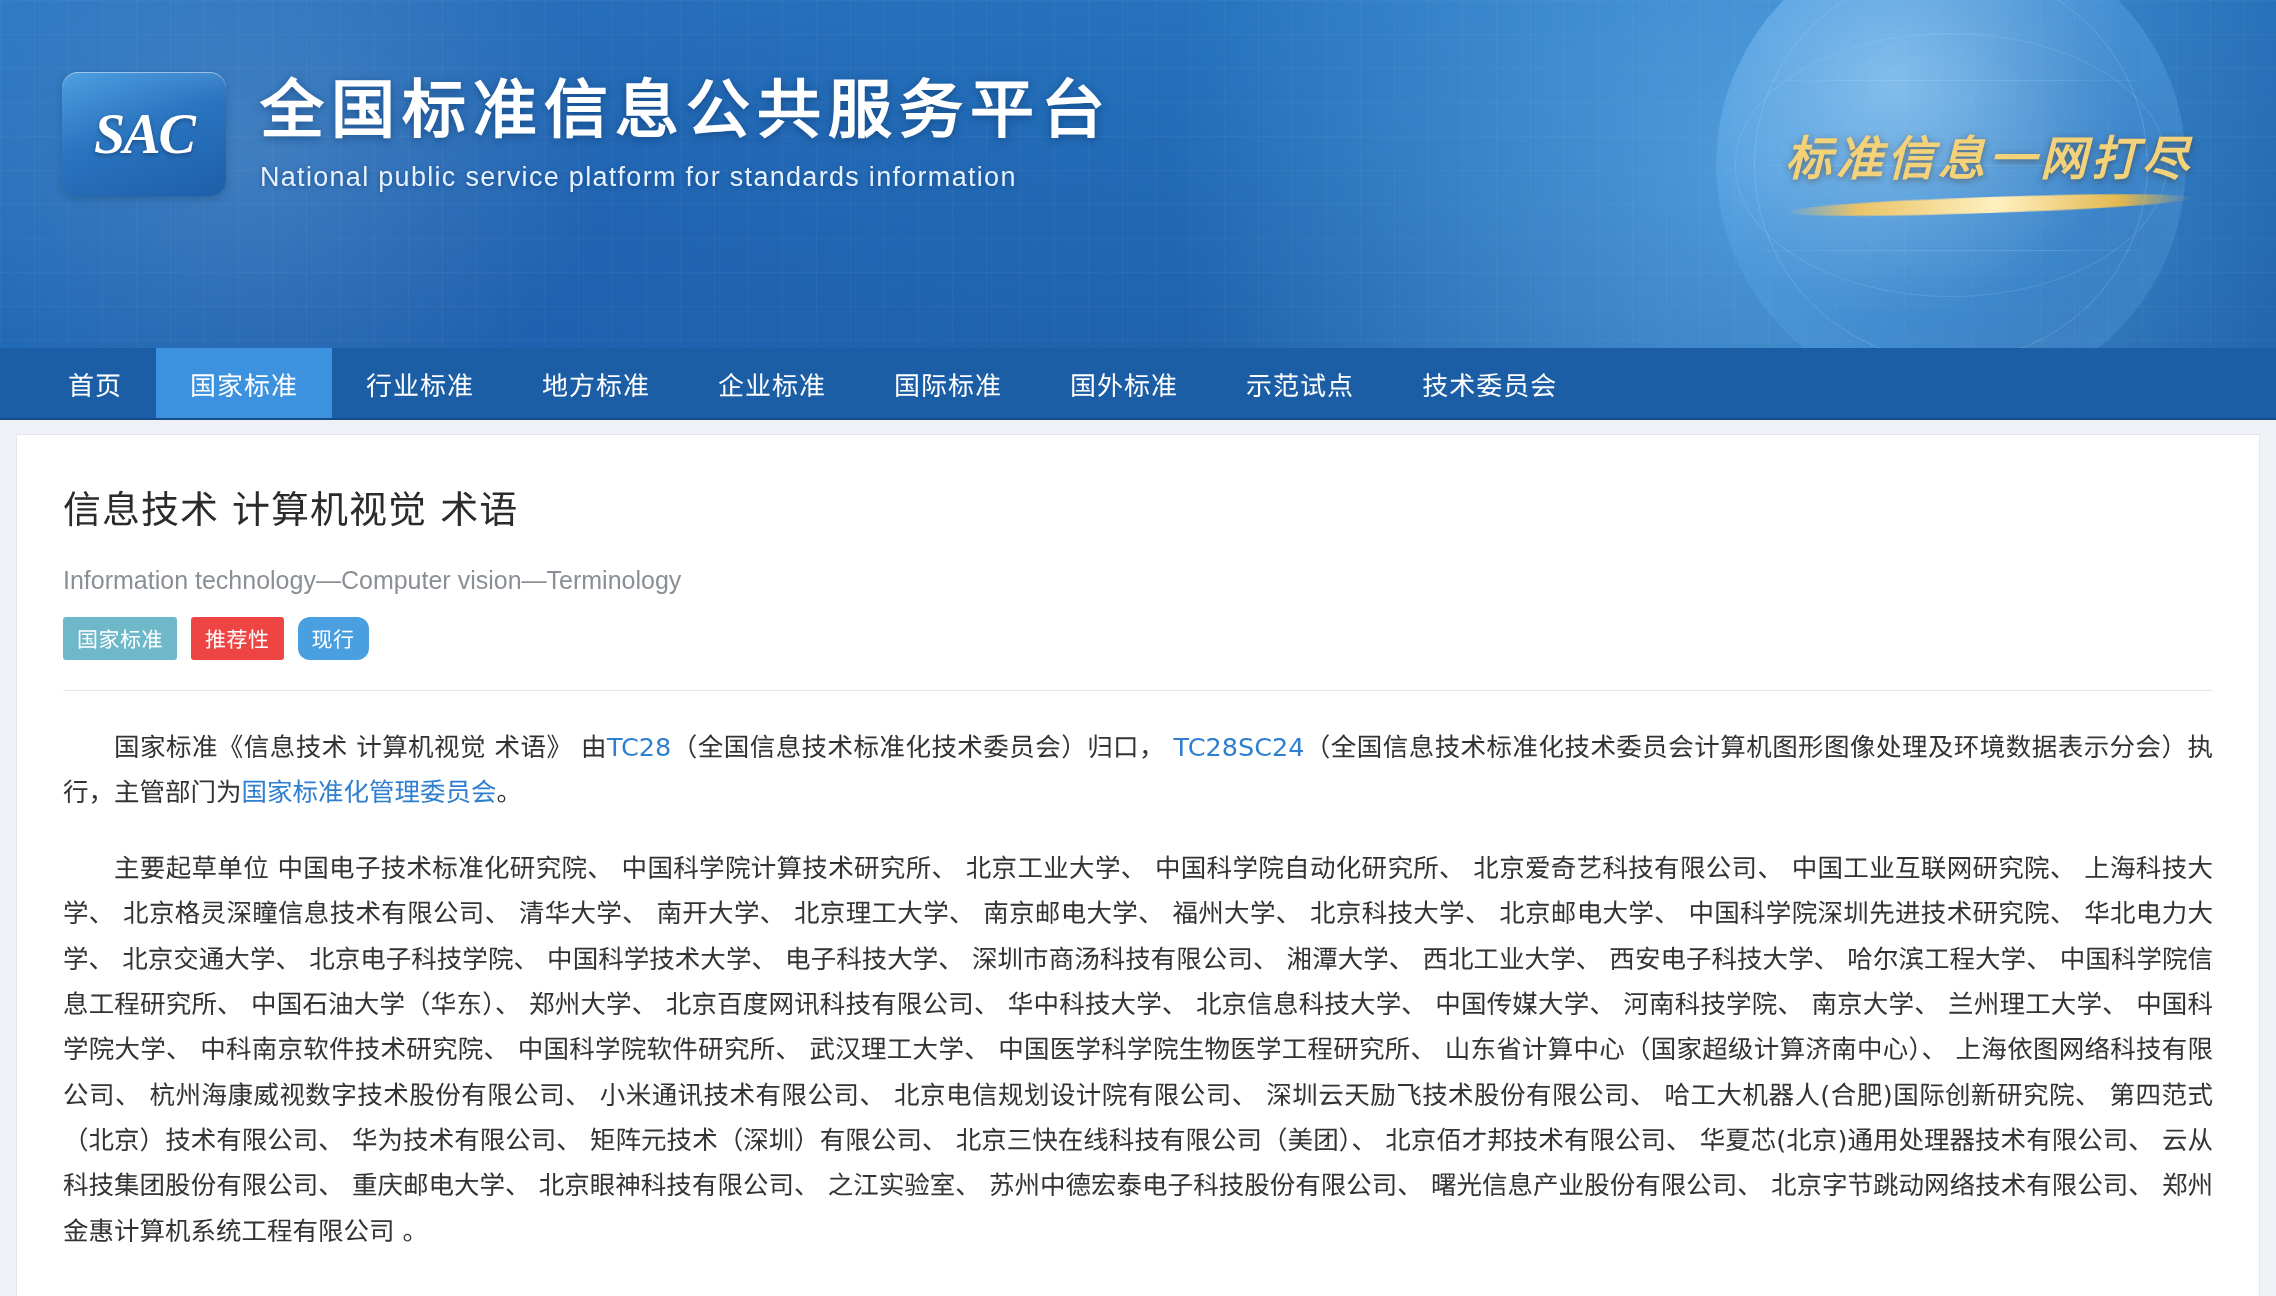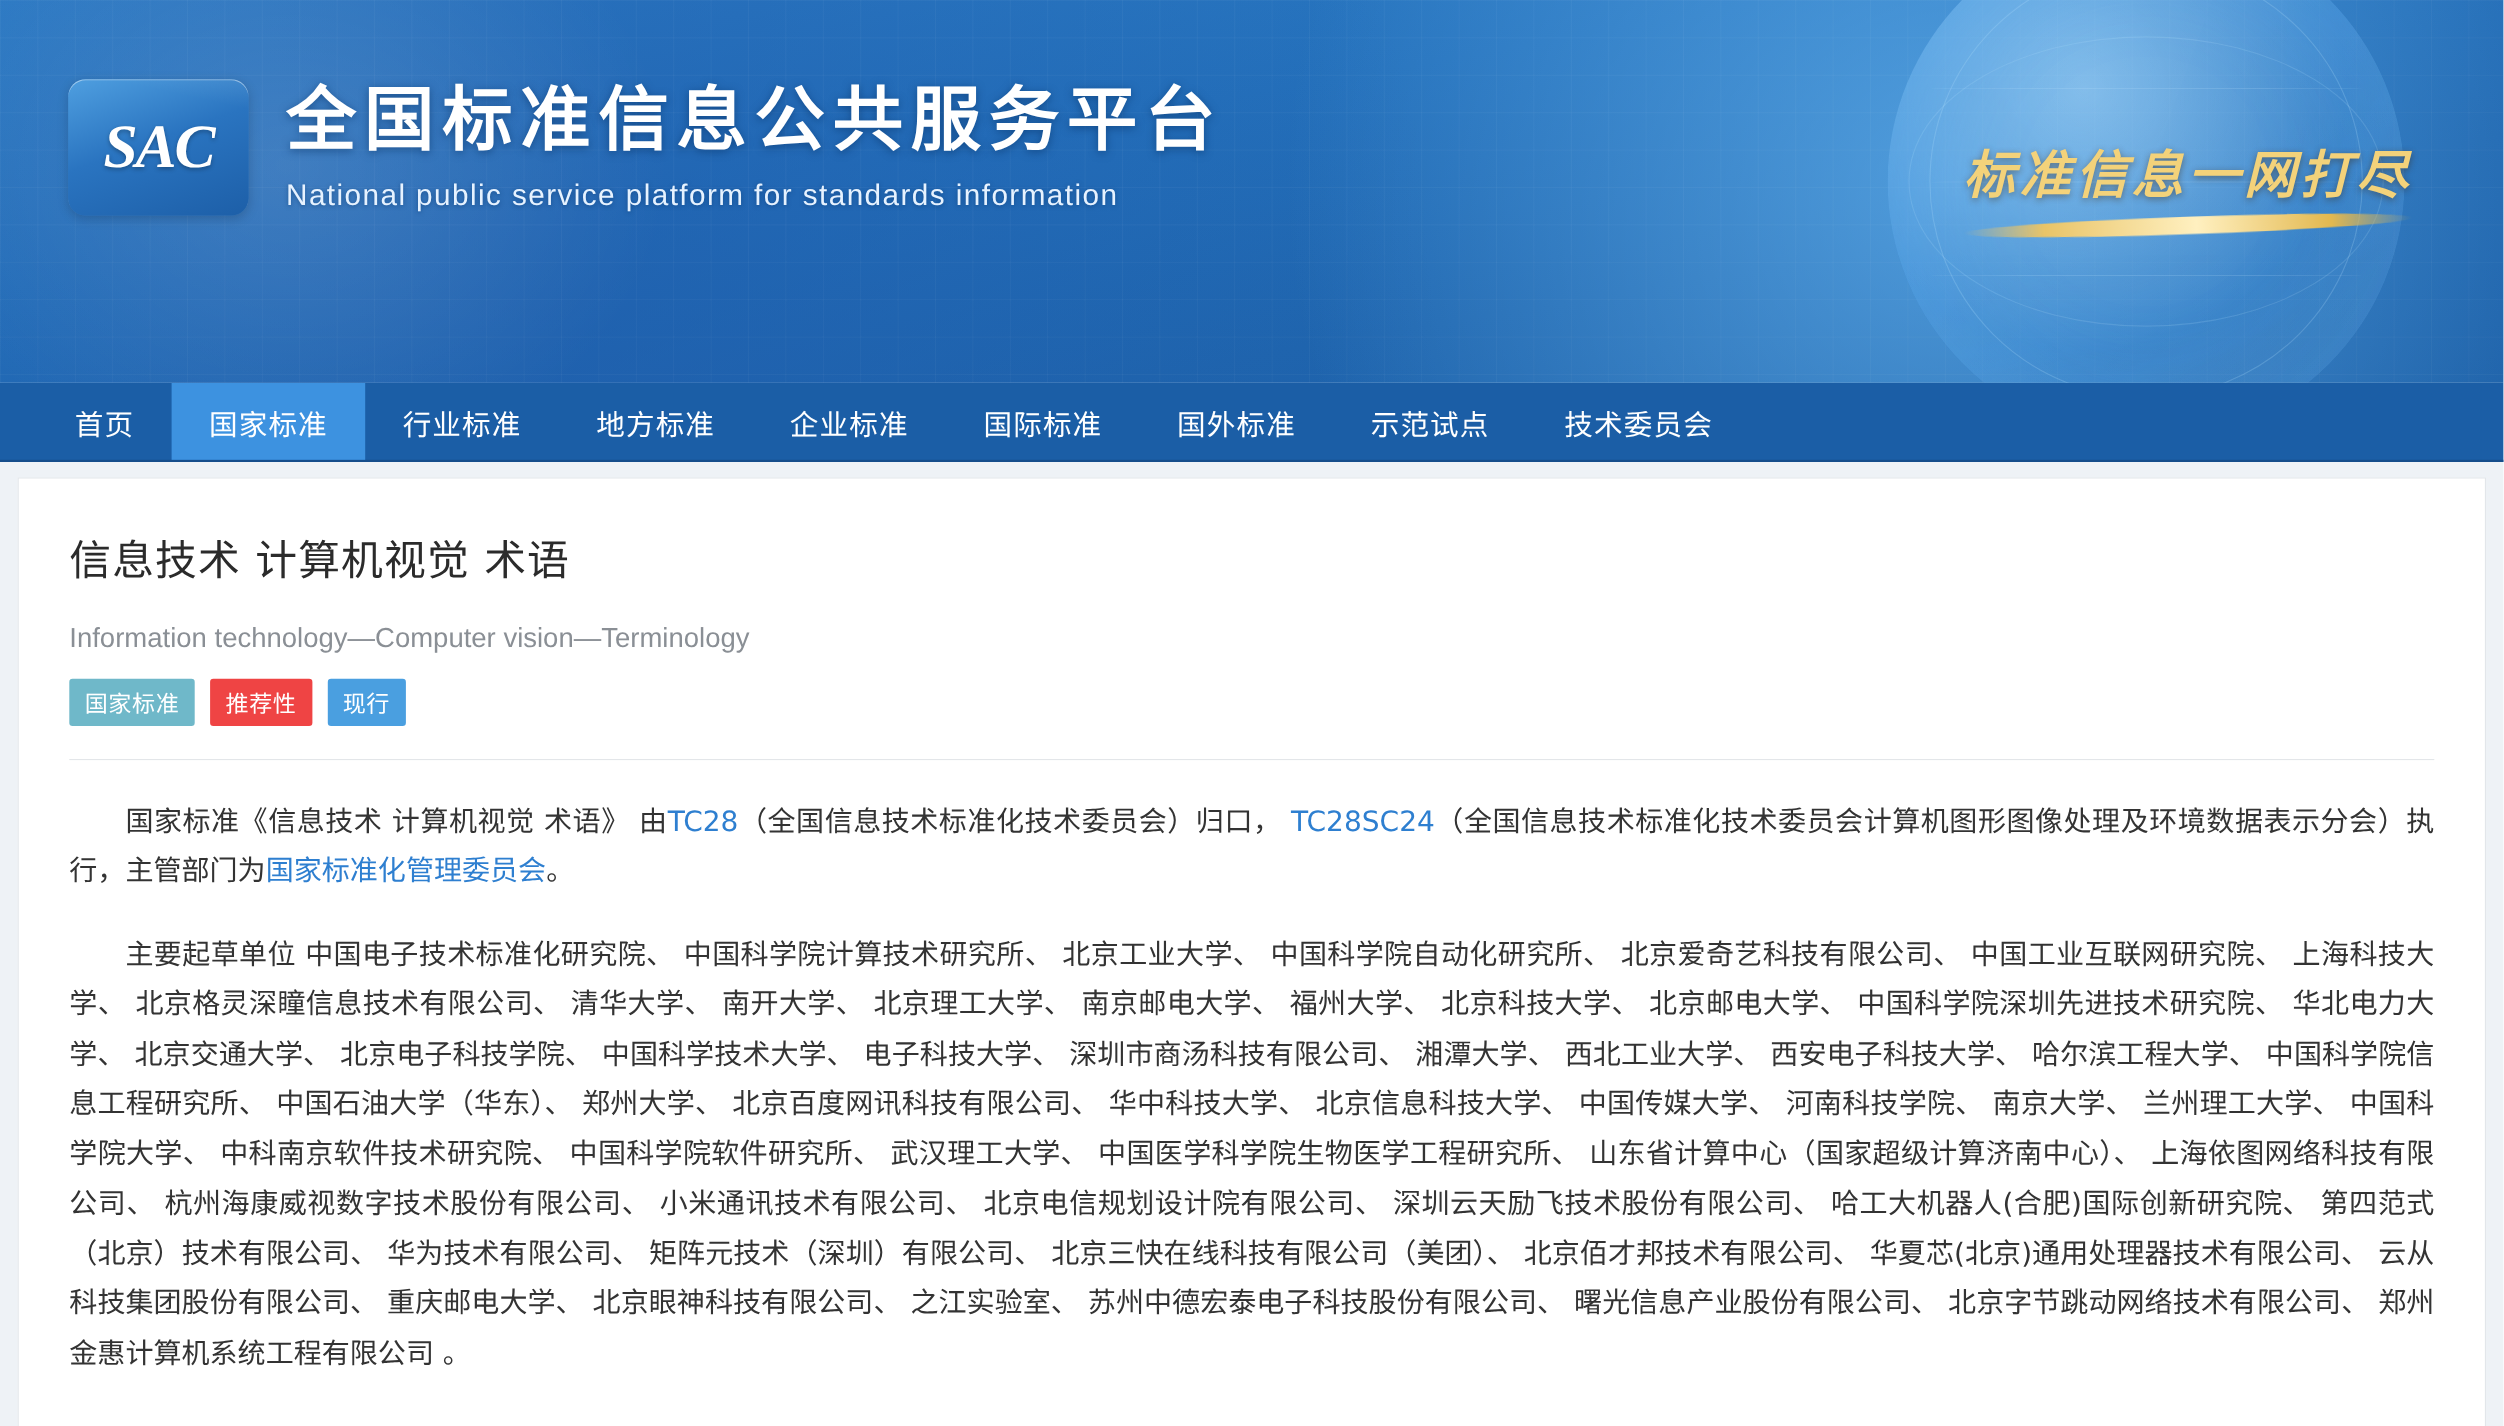--- a/index.html
+++ b/index.html
@@ -203,21 +203,21 @@
   .tag {
     font-family: "DejaVu Sans", "Liberation Sans", sans-serif;
     font-size: 21px;
     color: #ffffff;
     padding: 6px 14px 7px;
     border-radius: 3px;
     letter-spacing: .5px;
   }
   .tag.t0 { background: #6fb8c9; }
   .tag.t1 { background: #ef4444; }
-  .tag.t2 { background: #4a9fe0; }
+  .tag.t2 { background: #4a9fe0; border-radius: 12px; }
 
   .divider {
     margin: 30px 0 34px;
     height: 1px;
     background: #e3e6e9;
   }
 
   .para {
     font-family: "DejaVu Sans", "Liberation Sans", sans-serif;
     font-size: 25.5px;

